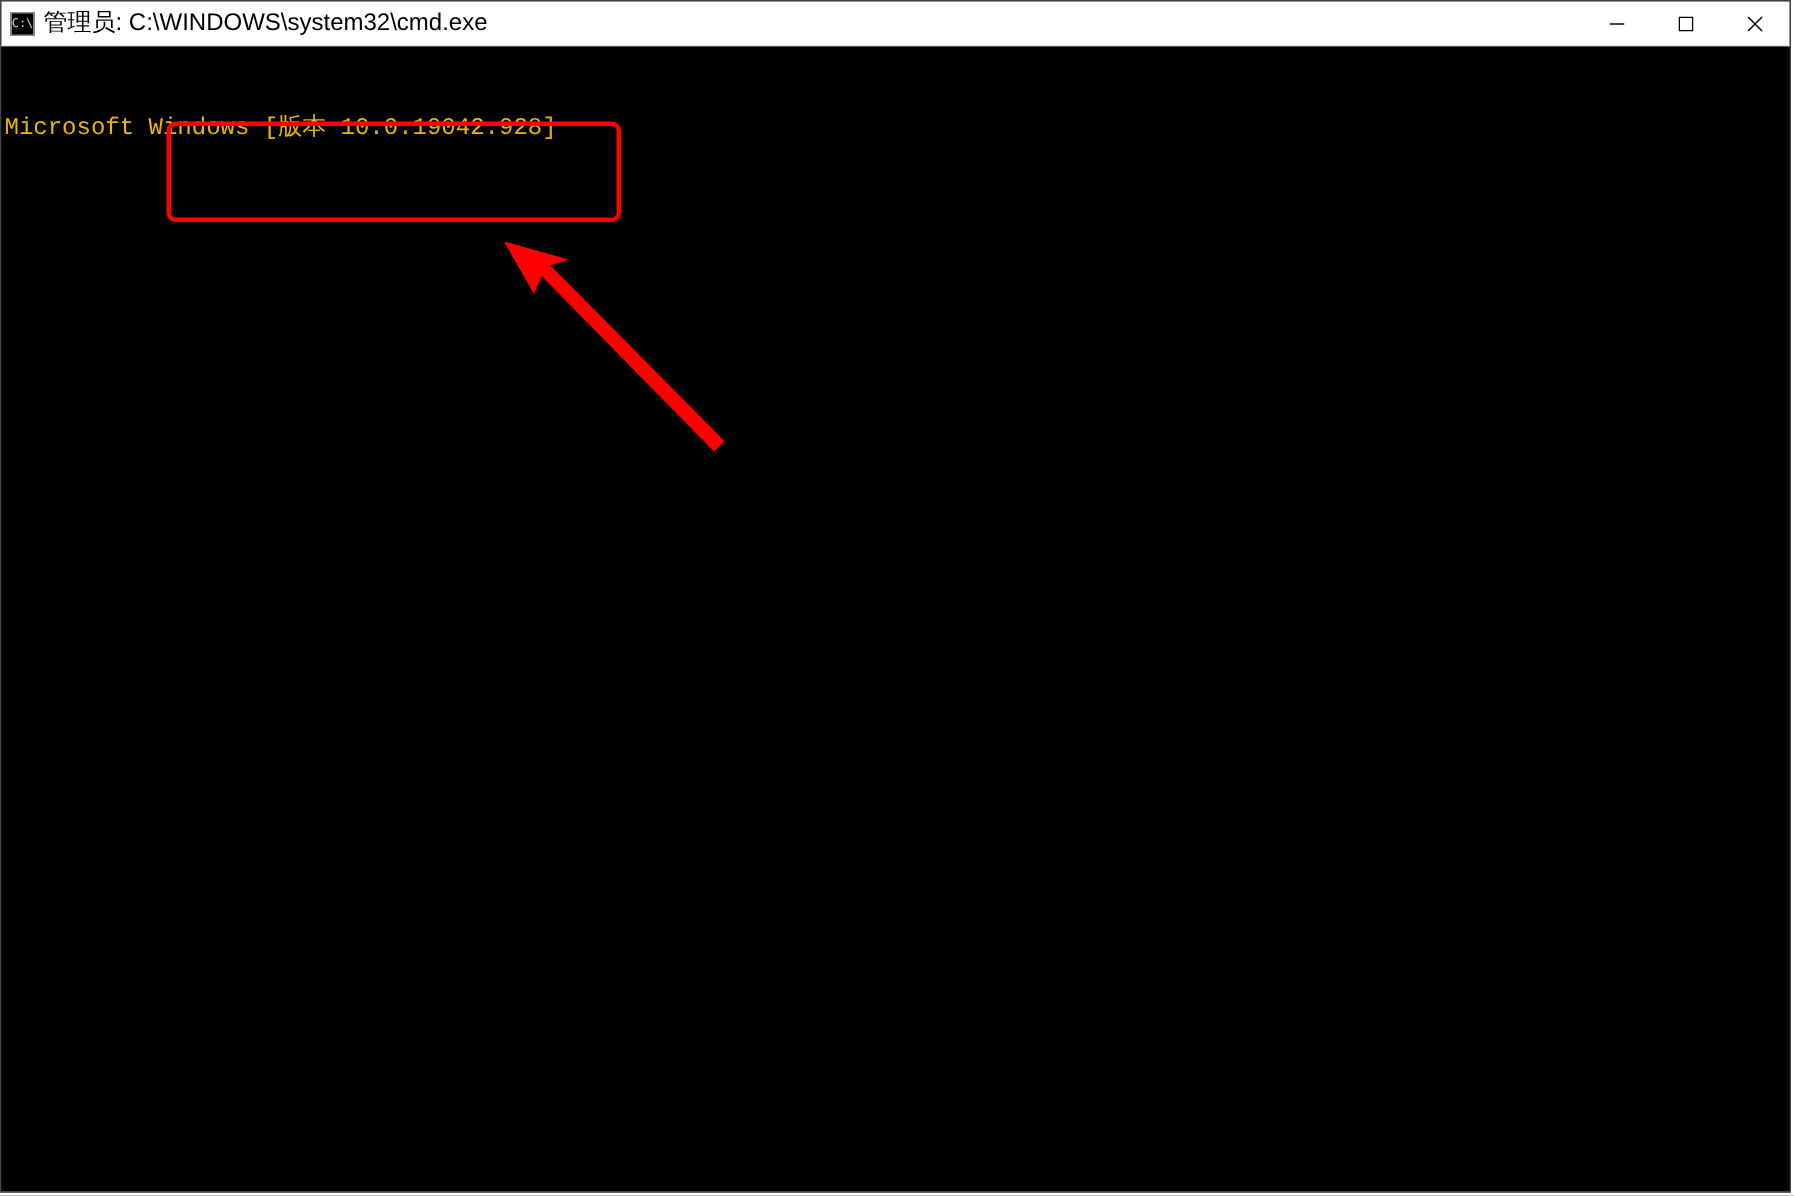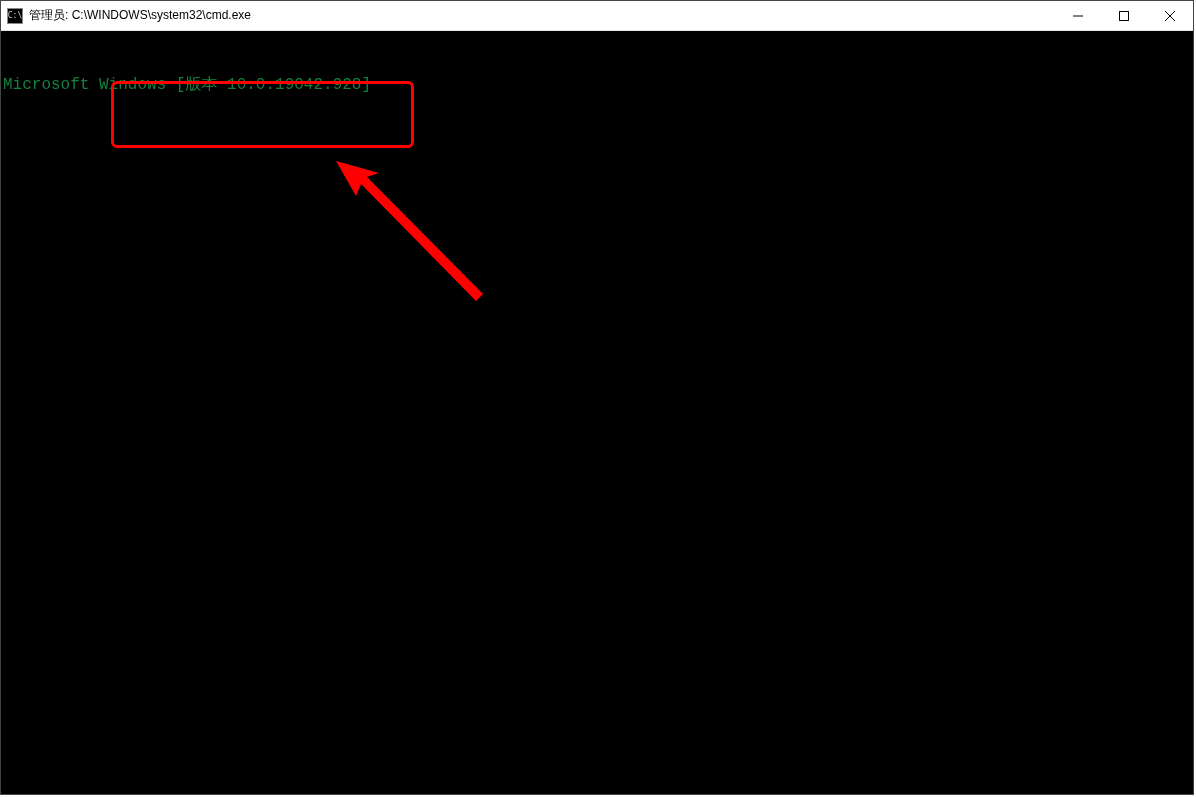--- a/index.html
+++ b/index.html
@@ -43,21 +43,21 @@
     border: 1px solid #888;
     box-sizing: border-box;
     display: flex;
     align-items: center;
     justify-content: center;
     color: #ccc;
     font-size: 8px;
     font-family: Consolas, monospace;
   }
   .titlebar-title {
-    font-size: 12px;
+    font-size: 16px;
     color: #000;
     white-space: nowrap;
   }
   .titlebar-controls {
     display: flex;
     height: 100%;
   }
   .tb-btn {
     width: 46px;
     height: 100%;
@@ -67,21 +67,21 @@
     color: #000;
   }
   .tb-btn svg { display: block; }
   .terminal {
     position: absolute;
     left: 0;
     top: 30px;
     right: 0;
     bottom: 0;
     background: #000000;
-    color: #15803d;
+    color: #eab308;
     font-family: "NSimSun", "SimSun", Consolas, "Courier New", monospace;
     font-size: 16px;
     line-height: 20px;
     padding: 4px 0 0 2px;
     white-space: pre;
     box-sizing: border-box;
   }
   .term-line { white-space: pre; }
   .prompt-line { white-space: pre; }
   .annotation-box {

